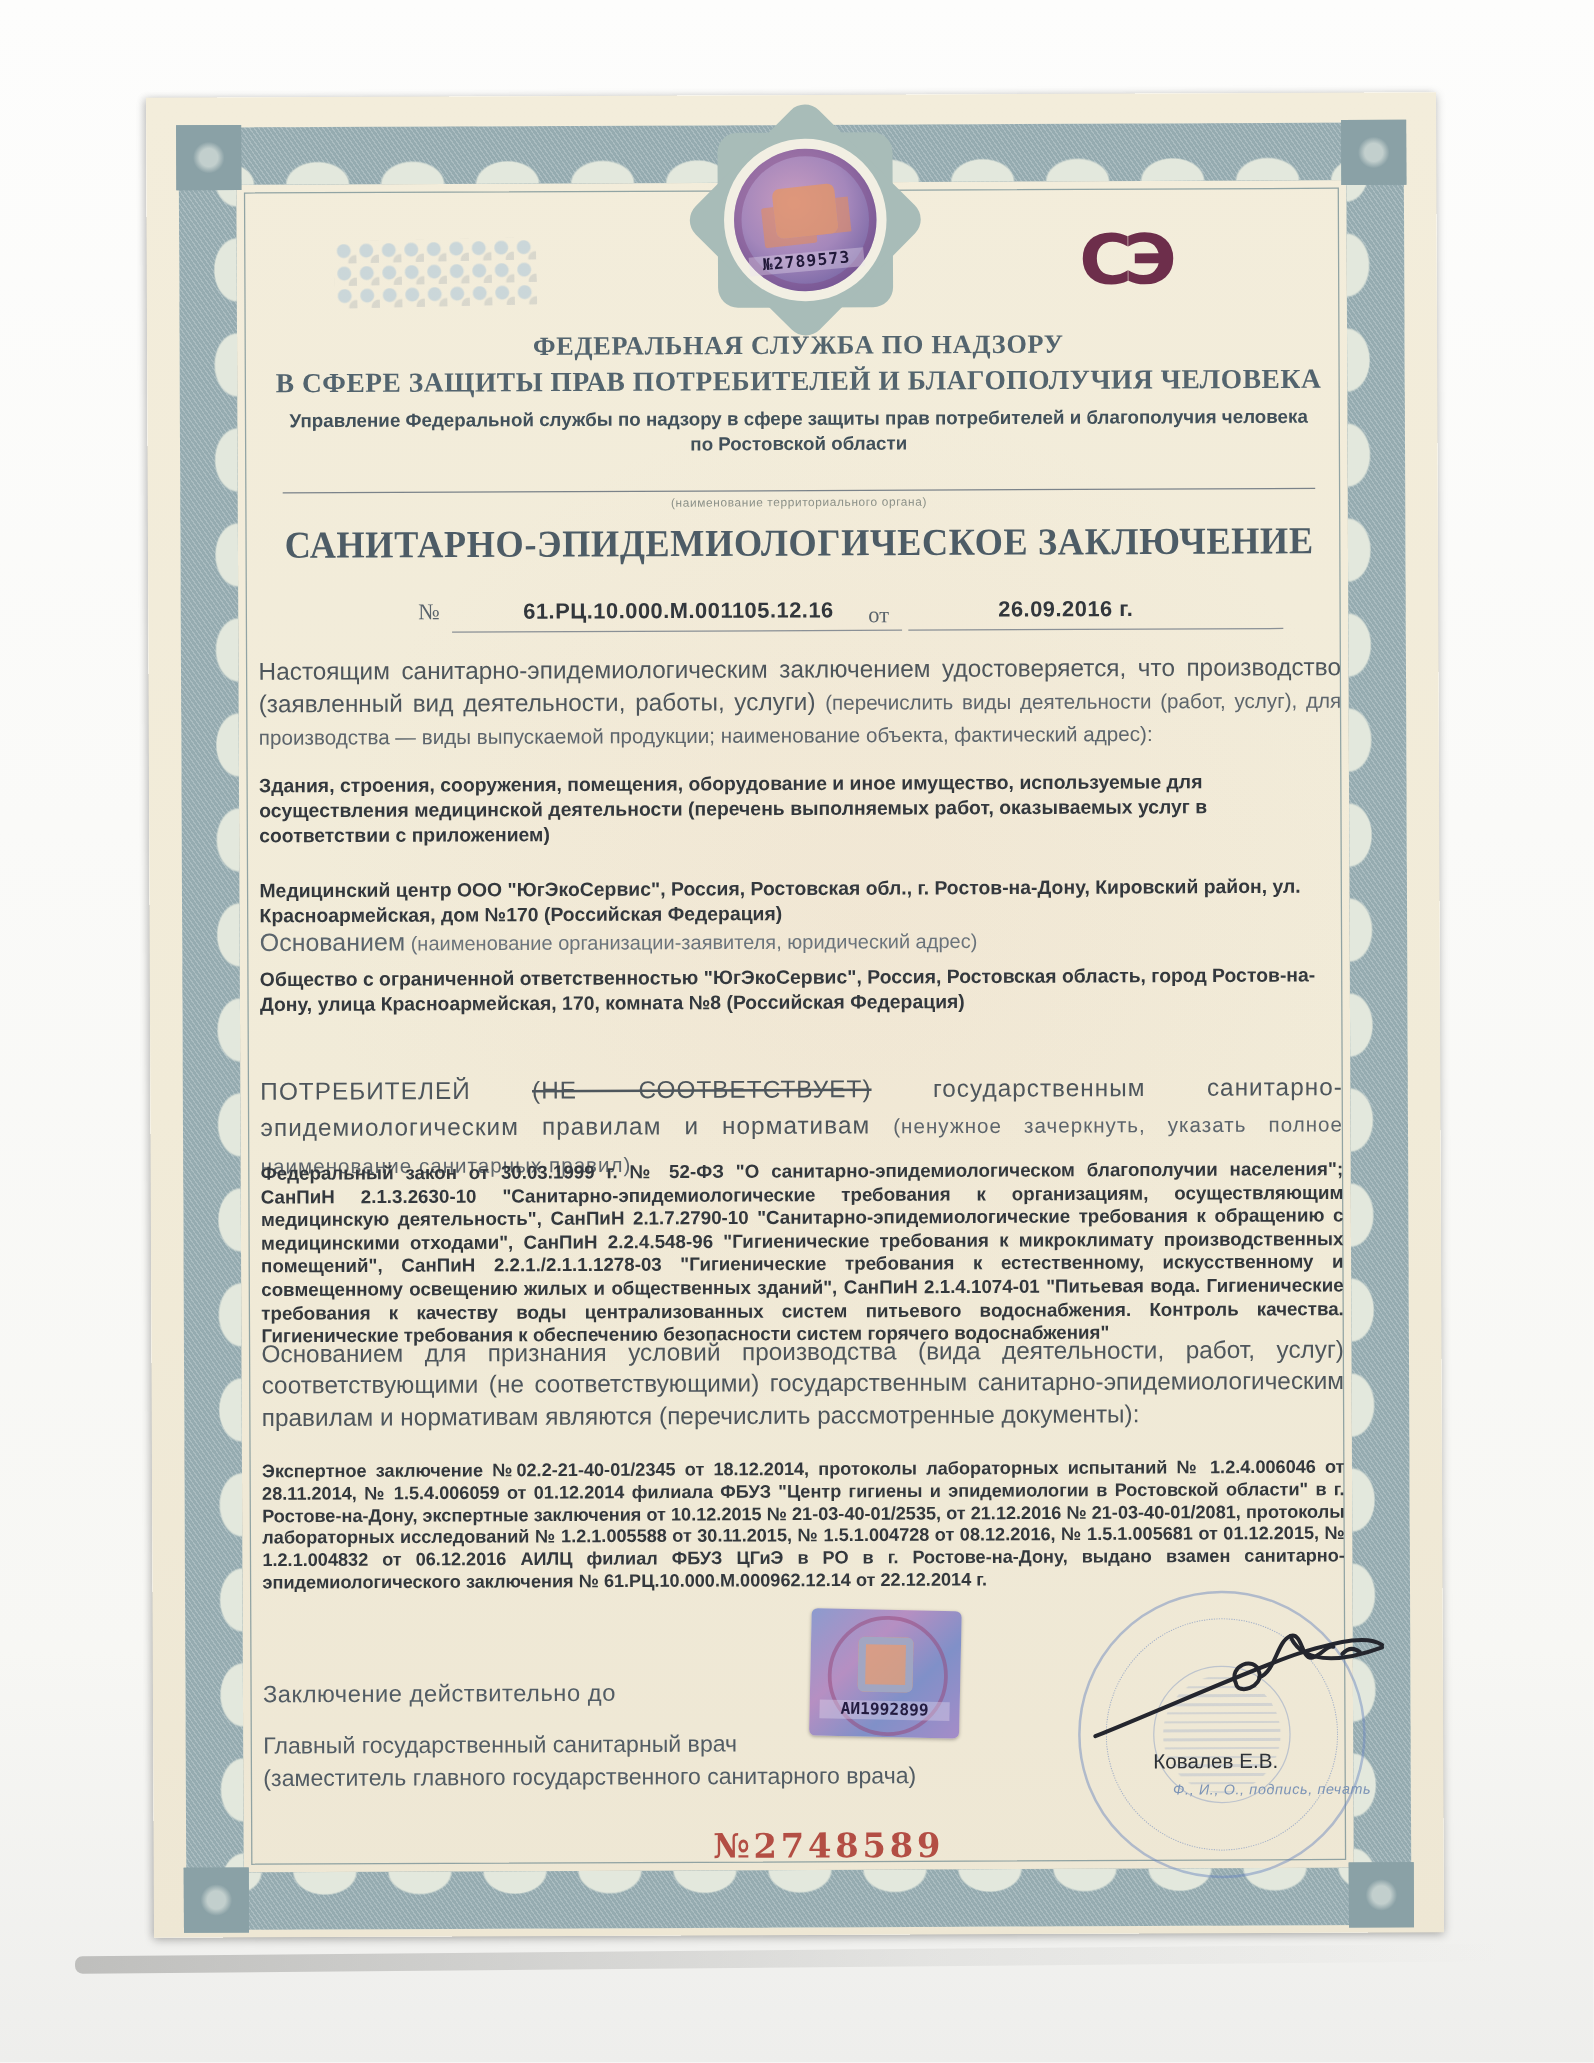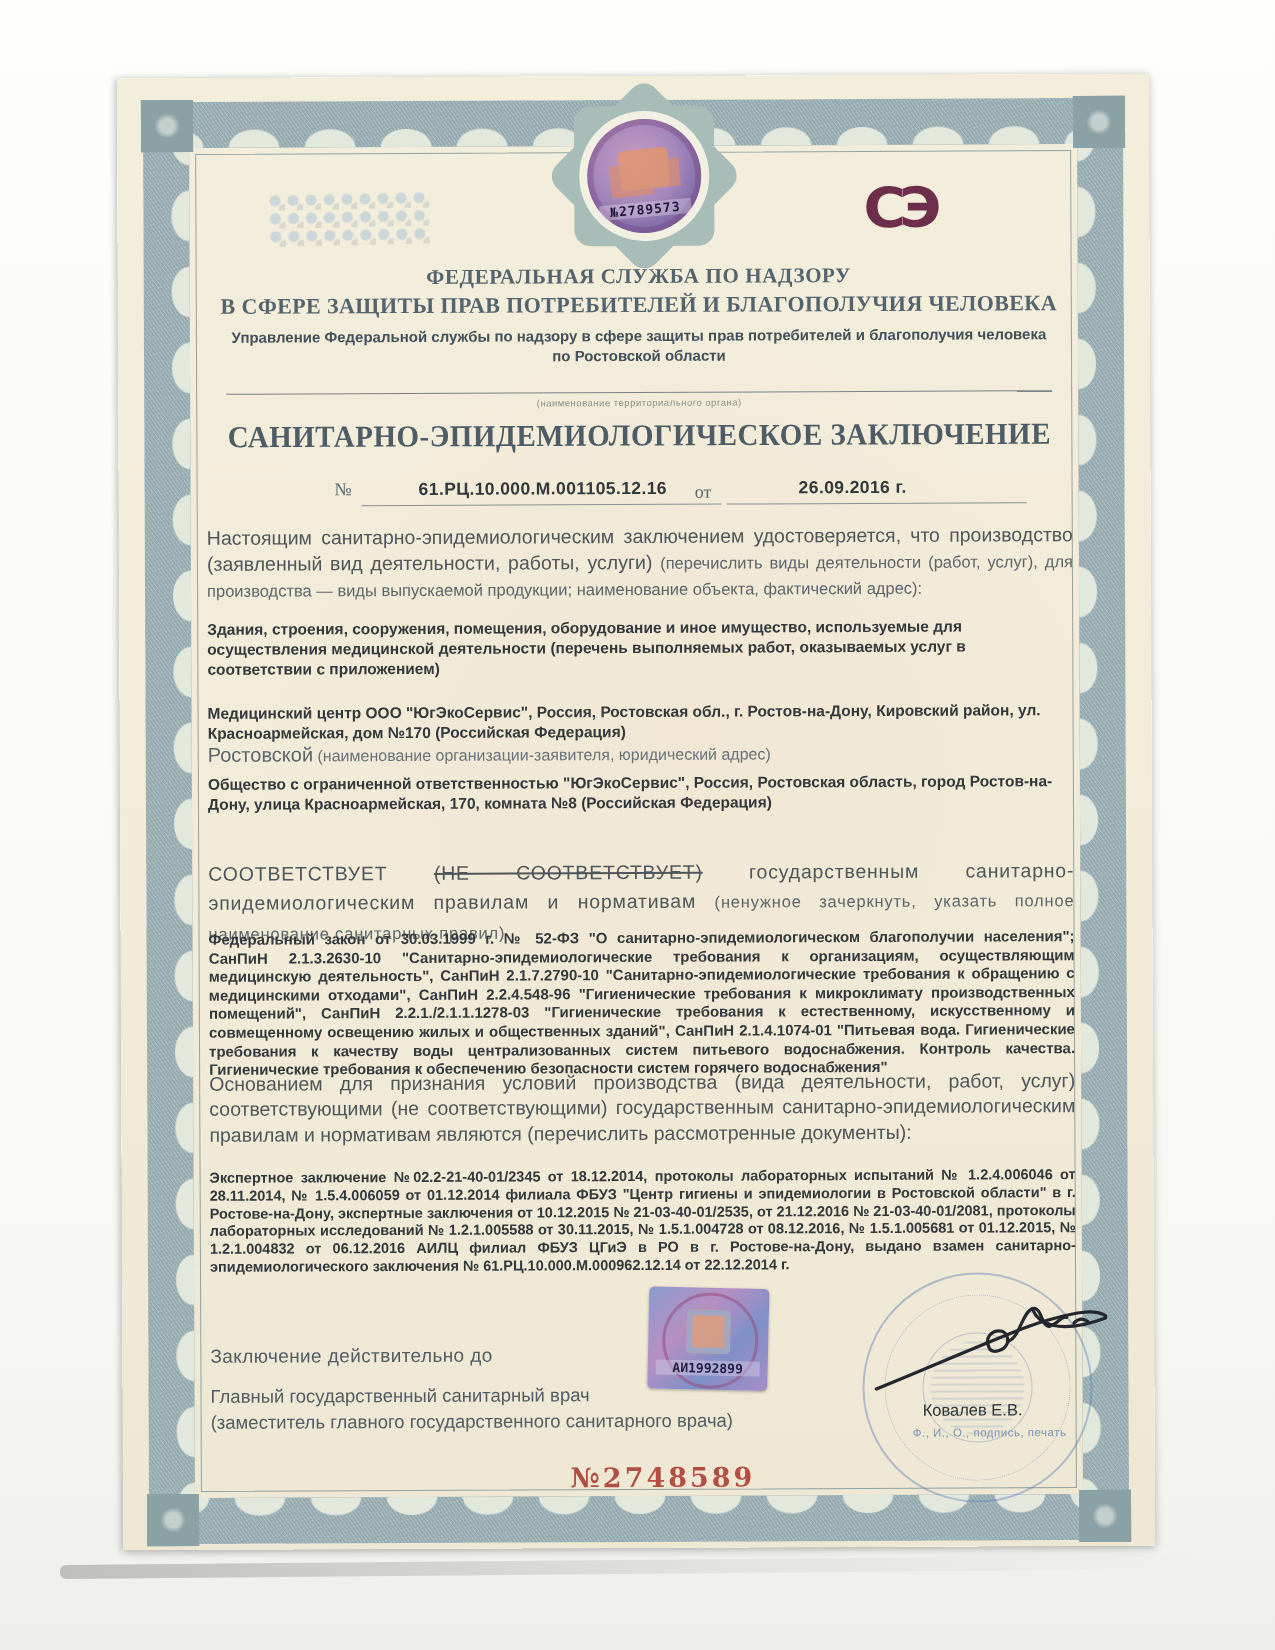--- a/index.html
+++ b/index.html
@@ -122,22 +122,22 @@
   .stamp{position:absolute;left:740px;top:1198px;width:226px;height:226px;border-radius:50%;
     border:2px solid rgba(100,130,190,.5);opacity:.9;}
   .stamp .in1{position:absolute;inset:20px;border-radius:50%;border:1.5px dotted rgba(100,130,190,.55);}
   .stamp .in2{position:absolute;inset:58px;border-radius:50%;border:1px solid rgba(100,130,190,.4);}
   .stamp .tx{position:absolute;inset:66px;border-radius:50%;
     background:repeating-linear-gradient(0deg, rgba(110,140,195,.25) 0 2px, rgba(0,0,0,0) 2px 7px);
     filter:blur(.6px);}
   .sig{position:absolute;left:748px;top:1206px;width:240px;height:110px;transform:rotate(-2deg);}
   .signer-name{position:absolute;left:800px;top:1326px;width:190px;text-align:left;
     font-size:16.5px;font-weight:normal;color:#2e3237;}
-  .signer-caption{position:absolute;left:790px;top:1352px;width:210px;
-    font-size:11.5px;color:#7b93b6;letter-spacing:.5px;}
+  .signer-caption{position:absolute;left:790px;top:1352px;width:210px;text-align:center;
+    font-size:11.5px;color:#7b93b6;letter-spacing:.5px;font-style:italic;}
   .serial{position:absolute;left:360px;top:1386px;width:360px;text-align:center;
     font-family:"DejaVu Serif",serif;font-size:27px;color:#ad3e35;letter-spacing:3px;font-weight:bold;opacity:.9;}
 </style>
 </head>
 <body>
 
 <div class="artifact-dash"></div>
 
 <div class="sheet">
 
@@ -183,27 +183,27 @@
 
   <div class="blk para-gray intro">
     <span>Настоящим санитарно-эпидемиологическим заключением удостоверяется, что производство (заявленный вид деятельности, работы, услуги)</span>
     <span class="para-note">(перечислить виды деятельности (работ, услуг), для производства — виды выпускаемой продукции; наименование объекта, фактический адрес):</span>
   </div>
 
   <div class="blk para-bold object-text">Здания, строения, сооружения, помещения, оборудование и иное имущество, используемые для осуществления медицинской деятельности (перечень выполняемых работ, оказываемых услуг в соответствии с приложением)</div>
   <div class="blk para-bold address">Медицинский центр ООО "ЮгЭкоСервис", Россия, Ростовская обл., г. Ростов-на-Дону, Кировский район, ул. Красноармейская, дом №170 (Российская Федерация)</div>
 
   <div class="blk applicant">
-    <span class="lab">Ростовской</span>
+    <span class="lab">Основанием</span>
     <span class="note">(наименование организации-заявителя, юридический адрес)</span>
   </div>
   <div class="blk para-bold applicant-value">Общество с ограниченной ответственностью "ЮгЭкоСервис", Россия, Ростовская область, город Ростов-на-Дону, улица Красноармейская, 170, комната №8 (Российская Федерация)</div>
 
   <div class="blk para-gray conforms">
-    <span>СООТВЕТСТВУЕТ</span>
+    <span>ПОТРЕБИТЕЛЕЙ</span>
     <span class="strike">(НЕ СООТВЕТСТВУЕТ)</span>
     <span>государственным санитарно-эпидемиологическим правилам и нормативам</span>
     <span class="para-note">(ненужное зачеркнуть, указать полное наименование санитарных правил)</span>
   </div>
 
   <div class="blk para-bold regulations">Федеральный закон от 30.03.1999 г. № 52-ФЗ "О санитарно-эпидемиологическом благополучии населения"; СанПиН 2.1.3.2630-10 "Санитарно-эпидемиологические требования к организациям, осуществляющим медицинскую деятельность", СанПиН 2.1.7.2790-10 "Санитарно-эпидемиологические требования к обращению с медицинскими отходами", СанПиН 2.2.4.548-96 "Гигиенические требования к микроклимату производственных помещений", СанПиН 2.2.1./2.1.1.1278-03 "Гигиенические требования к естественному, искусственному и совмещенному освещению жилых и общественных зданий", СанПиН 2.1.4.1074-01 "Питьевая вода. Гигиенические требования к качеству воды централизованных систем питьевого водоснабжения. Контроль качества. Гигиенические требования к обеспечению безопасности систем горячего водоснабжения"</div>
   <div class="blk para-gray basis">Основанием для признания условий производства (вида деятельности, работ, услуг) соответствующими (не соответствующими) государственным санитарно-эпидемиологическим правилам и нормативам являются (перечислить рассмотренные документы):</div>
   <div class="blk para-bold documents">Экспертное заключение №02.2-21-40-01/2345 от 18.12.2014, протоколы лабораторных испытаний № 1.2.4.006046 от 28.11.2014, № 1.5.4.006059 от 01.12.2014 филиала ФБУЗ "Центр гигиены и эпидемиологии в Ростовской области" в г. Ростове-на-Дону, экспертные заключения от 10.12.2015 № 21-03-40-01/2535, от 21.12.2016 № 21-03-40-01/2081, протоколы лабораторных исследований № 1.2.1.005588 от 30.11.2015, № 1.5.1.004728 от 08.12.2016, № 1.5.1.005681 от 01.12.2015, № 1.2.1.004832 от 06.12.2016 АИЛЦ филиал ФБУЗ ЦГиЭ в РО в г. Ростове-на-Дону, выдано взамен санитарно-эпидемиологического заключения № 61.РЦ.10.000.М.000962.12.14 от 22.12.2014 г.</div>
 
   <div class="sticker">

